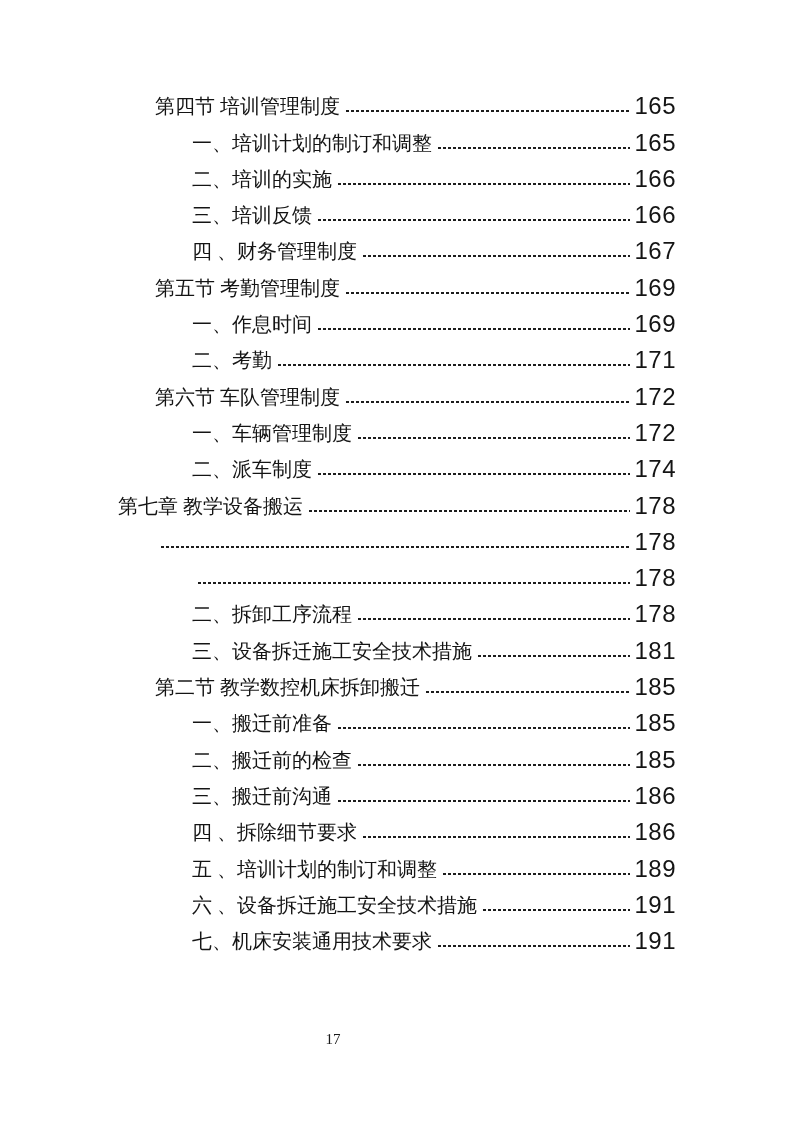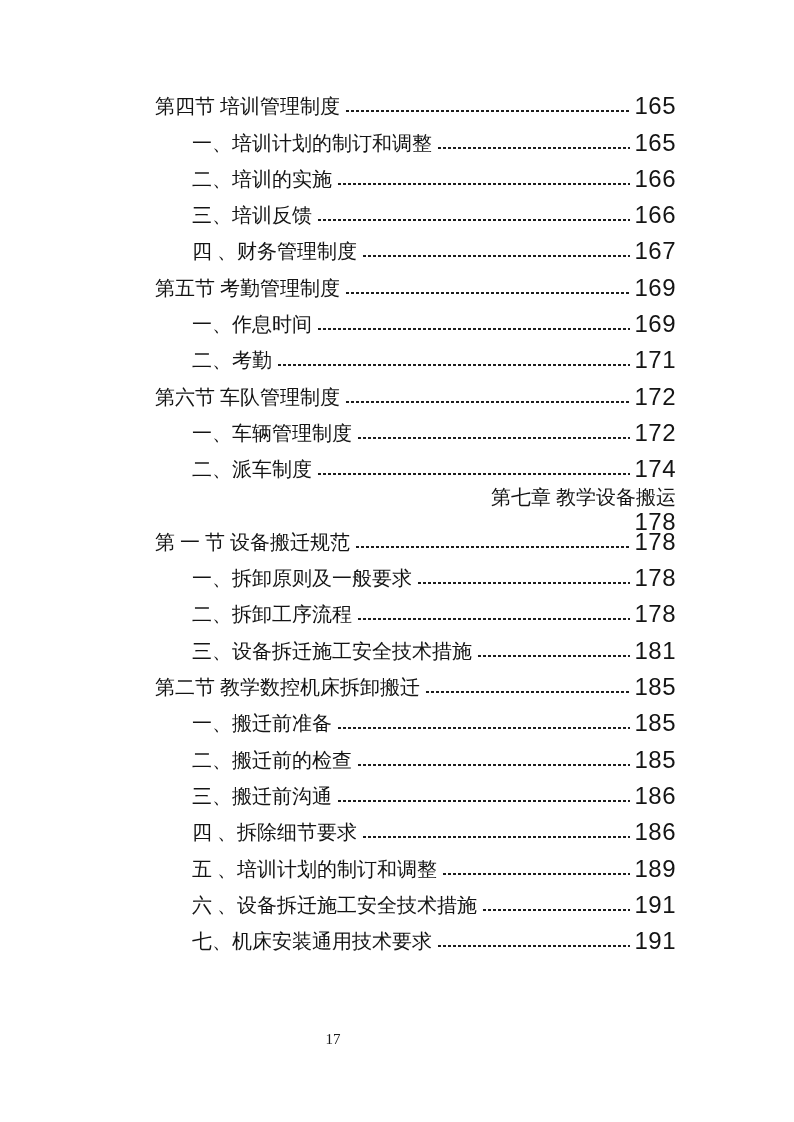--- a/index.html
+++ b/index.html
@@ -26,21 +26,21 @@
   }
   .toc-row {
     display: flex;
     align-items: flex-end;
     height: 36.3px;
     padding-bottom: 6px;
     font-size: 20px;
     line-height: 22px;
     white-space: nowrap;
   }
-  .toc-row.level-0 { padding-left: 0; flex-direction: column; }
+  .toc-row.level-0 { padding-left: 0; }
   .toc-row.level-1 { padding-left: 37px; }
   .toc-row.level-2 { padding-left: 74px; }
   .toc-label {
     flex: 0 0 auto;
     font-family: "Liberation Serif", "DejaVu Serif", serif;
   }
   .leader {
     flex: 1 1 auto;
     height: 6px;
     margin: 0 4px 3px 5px;
@@ -140,27 +140,25 @@
     </div>
 
 
     <div class="toc-row level-0">
       <span class="toc-label">第七章 教学设备搬运</span>
       <span class="leader"></span>
       <span class="toc-page">178</span>
     </div>
 
     <div class="toc-row level-1">
-      <span class="toc-label">第 一 节 设备搬迁规范</span>
-      <span class="leader"></span>
-      <span class="toc-page">178</span>
-    </div>
-
-    <div class="toc-row level-2">
-      <span class="toc-label">一、拆卸原则及一般要求</span>
+      <span class="leader"></span>
+      <span class="toc-page">178</span>
+    </div>
+
+    <div class="toc-row level-2">
       <span class="leader"></span>
       <span class="toc-page">178</span>
     </div>
 
     <div class="toc-row level-2">
       <span class="toc-label">二、拆卸工序流程</span>
       <span class="leader"></span>
       <span class="toc-page">178</span>
     </div>
 

